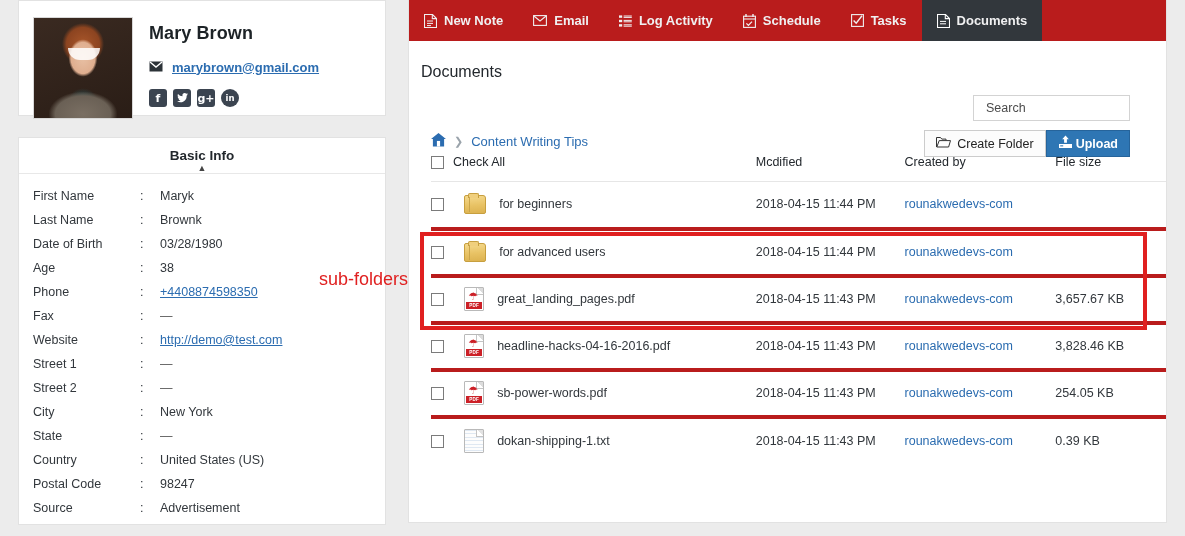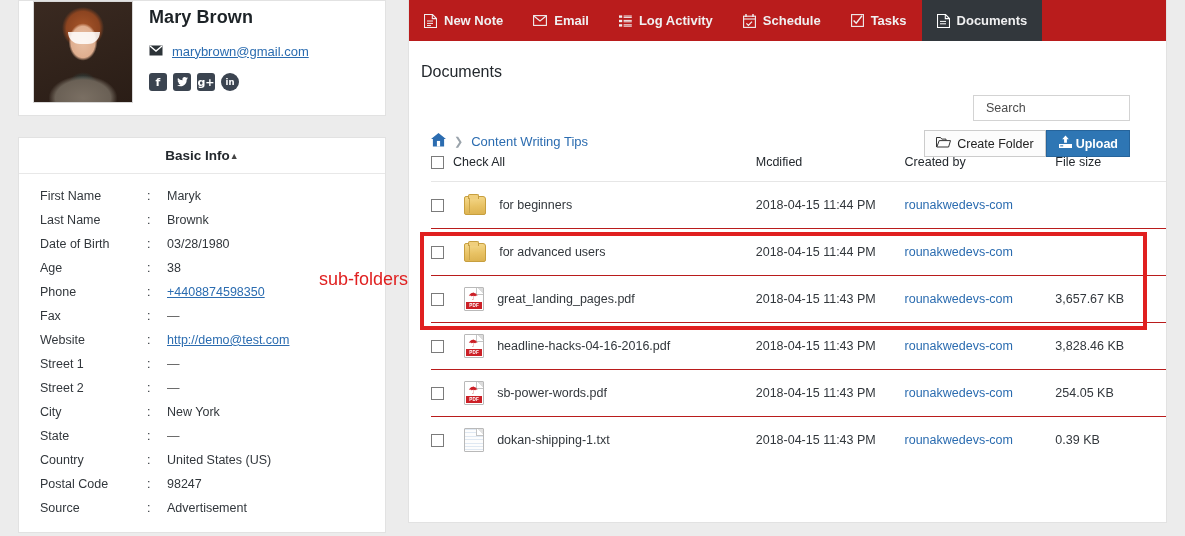--- a/index.html
+++ b/index.html
@@ -13,21 +13,21 @@
 
   
   .left-col {
     position: absolute; left: 18px; top: 0; width: 368px;
   }
   .card {
     background: #fff; border: 1px solid #e2e2e2;
   }
   .profile-card {
     height: 116px; display: flex; align-items: flex-start;
-    padding: 0 10px 8px 14px;
+    padding: 16px 10px 8px 14px;
   }
   .avatar {
     width: 100px; height: 102px; flex: 0 0 100px;
     border: 1px solid #d8d8d8;
     background:
       radial-gradient(ellipse 20px 26px at 50% 40%, #e8c0a4 0%, #dfae8f 60%, rgba(223,174,143,0) 72%),
       radial-gradient(ellipse 30px 30px at 50% 26%, #a8562a 0%, #8c4420 55%, rgba(140,68,32,0) 70%),
       radial-gradient(ellipse 46px 30px at 50% 96%, #7a6f63 0%, #6a6055 60%, rgba(106,96,85,0) 75%),
       radial-gradient(circle at 50% 86%, #2f6f76 0%, rgba(47,111,118,0) 16%),
       linear-gradient(160deg, #3a2a21 0%, #2a1d16 100%);
@@ -35,42 +35,42 @@
   }
   .avatar::after {
     content:""; position:absolute; left:34px; top:30px; width:32px; height:12px;
     border-radius:0 0 16px 16px; background:#fff; opacity:.85;
   }
   .profile-info { padding-left: 16px; padding-top: 6px; }
   .profile-name {
     font-size: 18px; font-weight: bold; color: #1d2327; letter-spacing: .1px;
   }
   .email-row {
-    margin-top: 14px; display: flex; align-items: center; gap: 9px;
+    margin-top: 14px; display: flex; align-items: center; gap: 9px; font-weight: bold;
   }
   .email-link {
     font-size: 13px; color: #2b6cb0; text-decoration: underline; cursor: pointer;
   }
   .social-row { margin-top: 13px; display: flex; gap: 6px; }
   .social-btn {
     width: 18px; height: 18px; border-radius: 3px; background: #3b4450;
     display: flex; align-items: center; justify-content: center;
     color: #fff; font-size: 11px; font-weight: bold; cursor: pointer;
     font-family: "DejaVu Sans", sans-serif;
   }
 
   
   .basic-card { margin-top: 21px; }
   .basic-head {
-    height: 36px; display: flex; align-items: center; justify-content: center;
-    padding: 0 14px; border-bottom: 1px solid #e8e8e8;
+    height: 36px; display: flex; align-items: center; justify-content: flex-end;
+    padding: 0 14px; border-bottom: 1px solid #e8e8e8; flex-direction: column;
   }
   .basic-title { font-size: 13.5px; font-weight: bold; color: #23282d; }
   .collapse-caret { font-size: 9px; color: #444; cursor: pointer; }
-  .basic-body { padding: 10px 0 12px 0; margin-left: 7px; }
+  .basic-body { padding: 10px 0 4px 0; }
   .info-row {
     display: flex; align-items: center; height: 24px; padding: 0 14px;
     font-size: 12.5px; color: #32373c;
   }
   .info-label { width: 107px; flex: 0 0 107px; color: #32373c; }
   .info-colon { width: 20px; flex: 0 0 20px; }
   .info-value { color: #32373c; }
   .info-value.link { color: #2b6cb0; text-decoration: underline; cursor: pointer; }
   .info-value.dash { color: #555; }
 
@@ -124,21 +124,21 @@
   .crumb-link { color: #2b6cb0; cursor: pointer; }
 
   
   .doc-table { width: 735px; margin: 18px 0 0 10px; border-collapse: collapse; }
   .doc-table th {
     text-align: left; font-weight: normal; font-size: 12.5px; color: #23282d;
     padding: 0 0 12px 0; vertical-align: middle;
   }
   .doc-table td {
     font-size: 12.5px; color: #32373c; padding: 0; height: 47px;
-    vertical-align: middle; border-top: 1px solid #b91c1c;
+    vertical-align: middle; border-top: 4px solid #b91c1c;
   }
   .doc-table tr.row-first td { border-top: 1px solid #e6e6e6; }
   .col-check { width: 33px; }
   .col-name { width: 290px; }
   .col-mod { width: 148px; }
   .col-by { width: 150px; }
   .col-size { width: 110px; }
   .cbx {
     width: 13px; height: 13px; border: 1px solid #7b7b7b; background: #fff;
     display: inline-block; cursor: pointer; vertical-align: middle;

